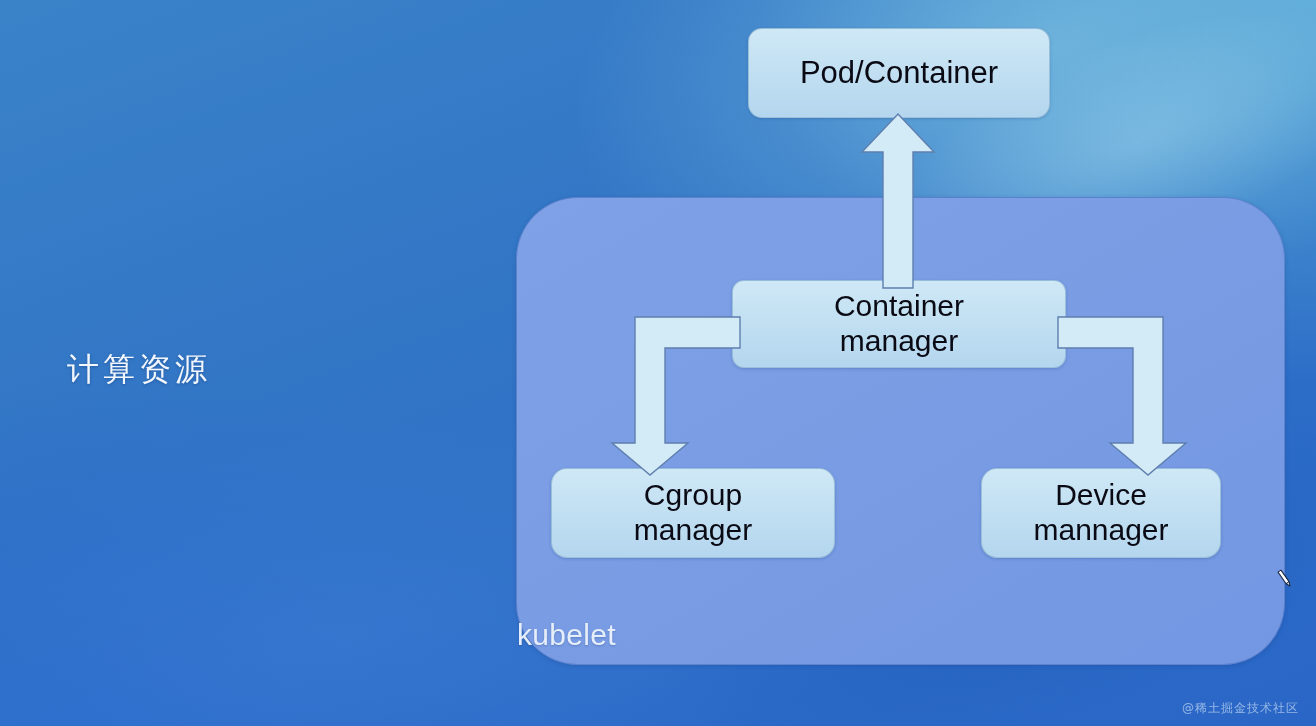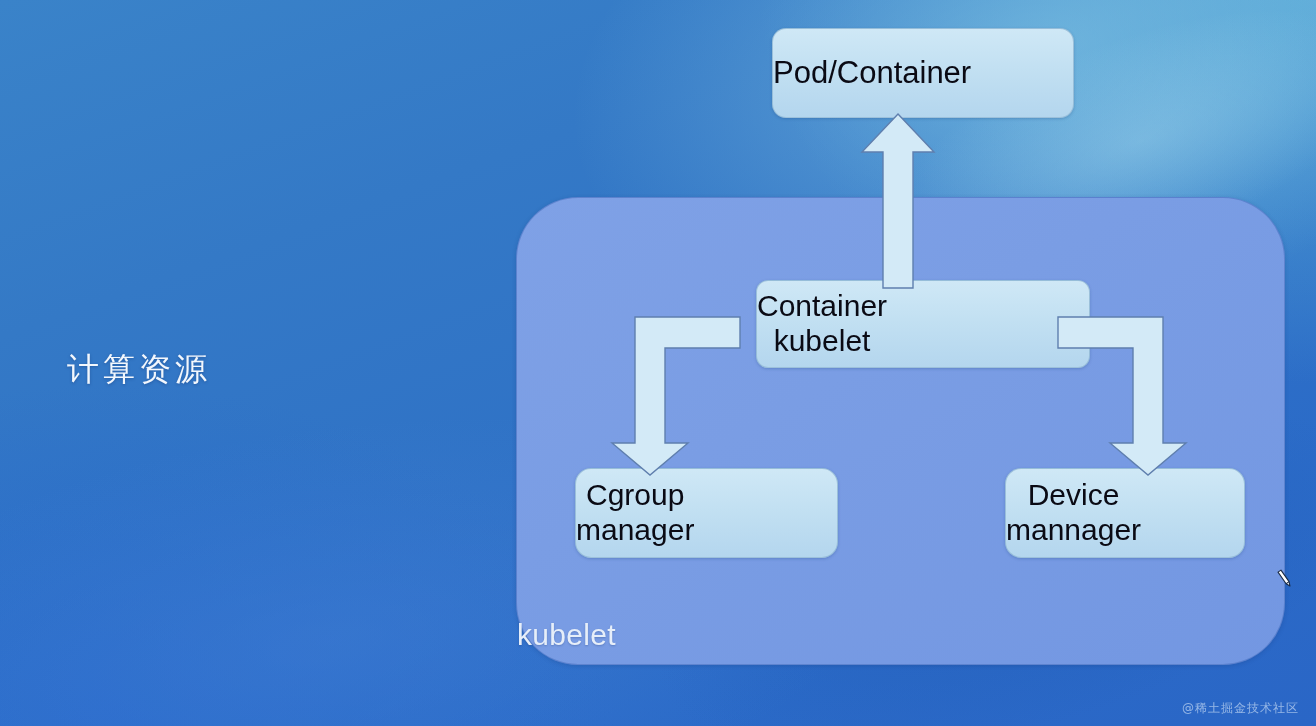--- a/index.html
+++ b/index.html
@@ -77,43 +77,43 @@
 
   
   .node {
     position: absolute;
     background: linear-gradient(180deg, #cfe8f6 0%, #c2e0f2 45%, #b4d6ee 100%);
     border: 1px solid rgba(140,180,210,0.75);
     border-radius: 12px;
     color: #0a0a14;
     display: flex;
     align-items: center;
+    justify-content: center;
     text-align: center;
     line-height: 1.16;
     box-shadow: 0 1px 3px rgba(25,60,120,0.25);
     box-sizing: border-box;
-    margin-left: 24px;
   }
   .node span { display: block; white-space: pre-line; }
 
   #pod-container-node {
     left: 748px; top: 28px;
     width: 302px; height: 90px;
     font-size: 31px;
     border-radius: 14px;
   }
   #container-manager-node {
     left: 732px; top: 280px;
     width: 334px; height: 88px;
     font-size: 30px;
     border-radius: 12px;
   }
   #cgroup-manager-node {
     left: 551px; top: 468px;
-    width: 263px; height: 90px;
+    width: 284px; height: 90px;
     font-size: 30px;
     border-radius: 16px;
   }
   #device-manager-node {
     left: 981px; top: 468px;
     width: 240px; height: 90px;
     font-size: 30px;
     border-radius: 16px;
   }
 
@@ -182,21 +182,21 @@
   <div class="kubelet-box">
     <div class="kubelet-label">kubelet</div>
   </div>
 
   <div id="pod-container-node" class="node">
     <span>Pod/Container</span>
   </div>
 
   <div id="container-manager-node" class="node">
     <span>Container
-kubelet</span>
+manager</span>
   </div>
 
   <div id="cgroup-manager-node" class="node">
     <span>Cgroup
 manager</span>
   </div>
 
   <div id="device-manager-node" class="node">
     <span>Device
 mannager</span>

